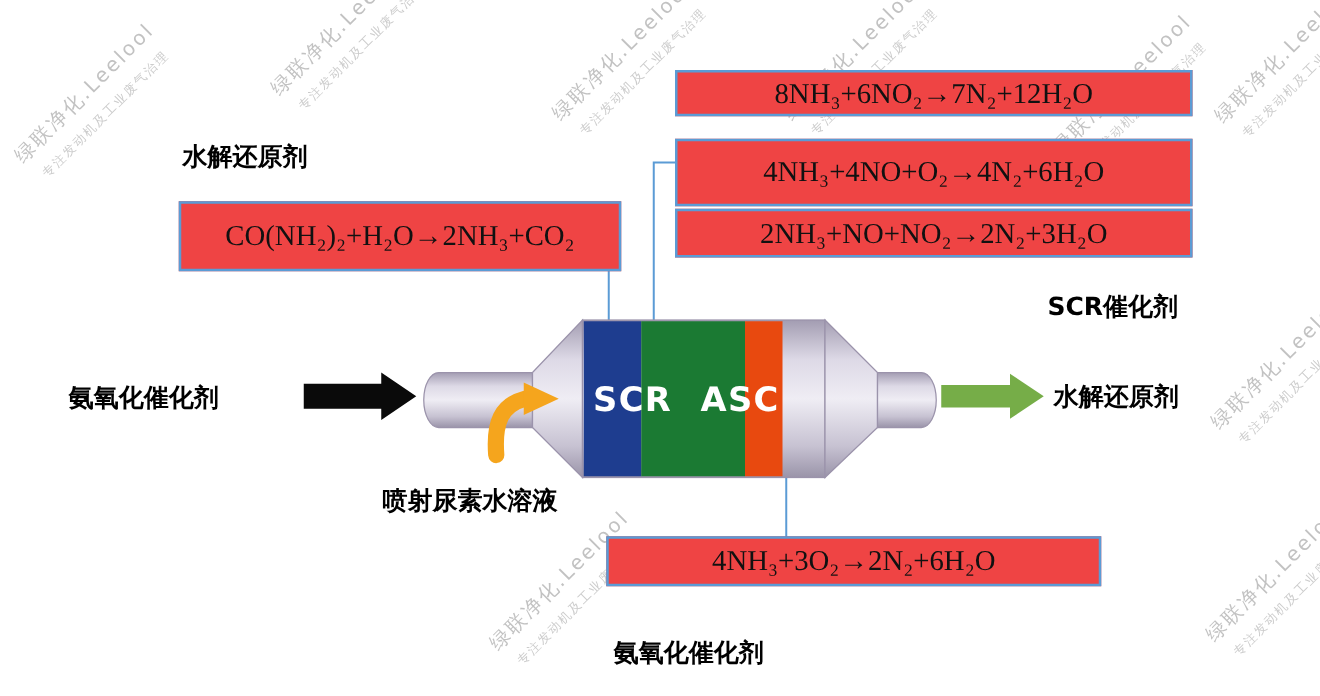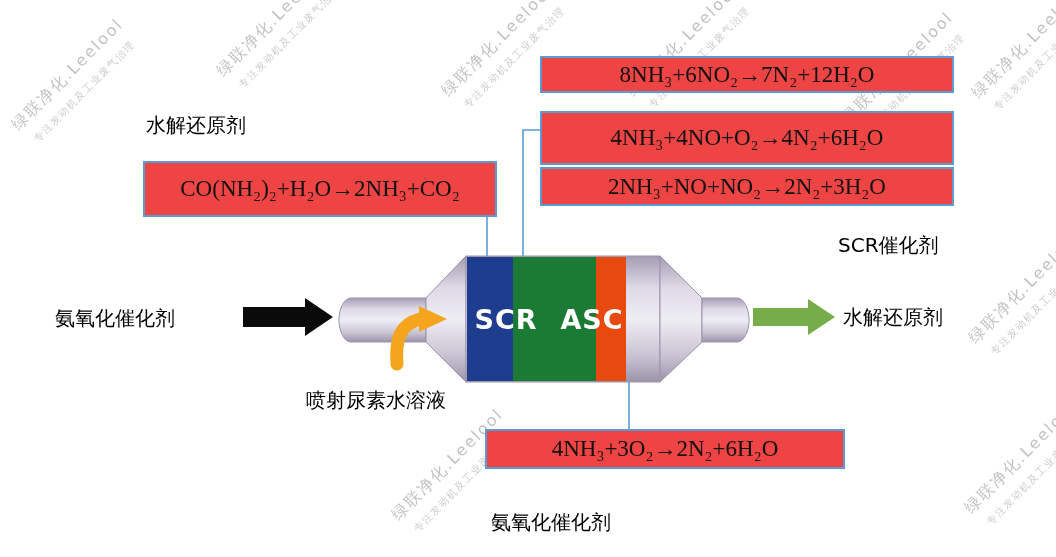--- a/index.html
+++ b/index.html
@@ -20,24 +20,24 @@
 
   
   .eq-box{position:absolute;z-index:3;background:#ef4444;border:2px solid #5b9bd5;
           display:flex;align-items:center;justify-content:center;
           font-family:"Liberation Serif","DejaVu Serif",serif;
           font-size:23px;color:#111111;white-space:nowrap;box-sizing:border-box;}
   .box-a{left:540px;top:56px;width:414px;height:37px}
   .box-b{left:540px;top:111px;width:414px;height:54px}
   .box-c{left:540px;top:167px;width:414px;height:39px}
   .box-d{left:143px;top:161px;width:354px;height:56px}
-  .box-e{left:485px;top:429px;width:360px;height:40px}
+  .box-e{left:485px;top:429px;width:396px;height:40px}
 
   
-  .lbl{position:absolute;z-index:3;font-weight:400;font-size:20px;color:#000000;white-space:nowrap;}
+  .lbl{position:absolute;z-index:3;font-weight:700;font-size:20px;color:#000000;white-space:nowrap;}
   .lbl-hydrolysis{left:146px;top:112px}
   .lbl-exhaust{left:55px;top:305px}
   .lbl-urea{left:306px;top:387px}
   .lbl-scrcat{left:838px;top:232px}
   .lbl-emission{left:843px;top:304px}
   .lbl-ammonia{left:491px;top:509px}
 </style>
 </head>
 <body>
 

